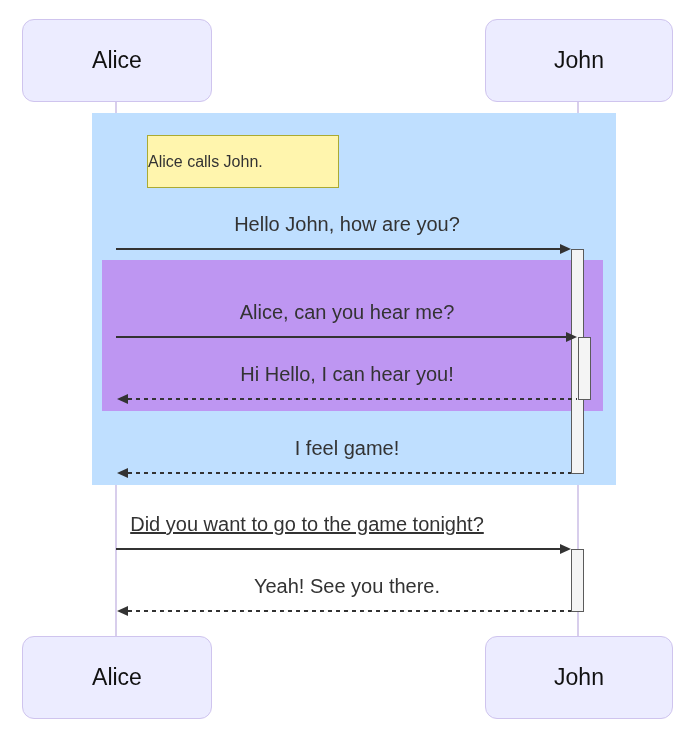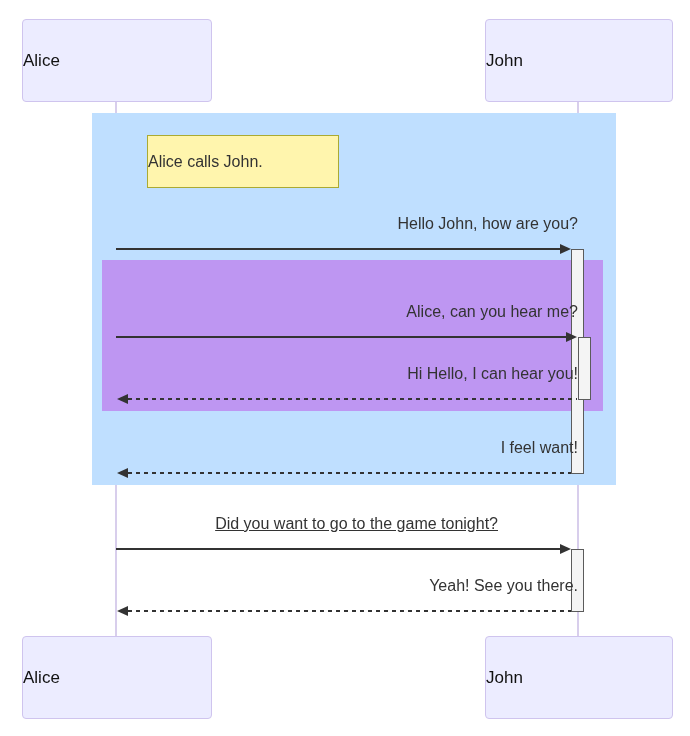--- a/index.html
+++ b/index.html
@@ -13,30 +13,30 @@
   .diagram{
     position:relative; width:690px; height:736px; background:#fff;
     font-family:"Liberation Sans","DejaVu Sans",sans-serif; overflow:hidden;
   }
   .hl-rect{position:absolute;}
   .hl-outer{background:var(--outer-rect);}
   .hl-inner{background:var(--inner-rect);}
   .lifeline{position:absolute; width:2px; background:var(--lifeline);}
   .actor{
     position:absolute; background:var(--actor-fill); border:1px solid var(--actor-border);
-    border-radius:4px; display:flex; align-items:center; 
-    font-size:17px; color:var(--actor-text);
+    border-radius:12px; display:flex; align-items:center; justify-content:center;
+    font-size:23px; color:var(--actor-text);
   }
   .note{
     position:absolute; background:var(--note-fill); border:1px solid var(--note-border);
     display:flex; align-items:center; 
     font-size:16px; color:var(--message);
   }
   .msg-label{
-    position:absolute; text-align:right; font-size:16px; color:var(--message);
+    position:absolute; text-align:center; font-size:20px; color:var(--message);
     height:22px; line-height:22px;
   }
   .line-solid{position:absolute; height:2px; background:var(--message);}
   .line-dashed{
     position:absolute; height:2px;
     background:repeating-linear-gradient(90deg, var(--message) 0 4px, transparent 4px 8px);
   }
   .head-right{
     position:absolute; width:0; height:0;
     border-top:5px solid transparent; border-bottom:5px solid transparent;
@@ -76,21 +76,21 @@
   <div class="head-right" style="left:560px; top:244px;"></div>
 
   <div class="msg-label" style="left:116px; top:301px; width:462px;">Alice, can you hear me?</div>
   <div class="line-solid" style="left:116px; top:336px; width:451px;"></div>
   <div class="head-right" style="left:566px; top:332px;"></div>
 
   <div class="msg-label" style="left:116px; top:363px; width:462px;">Hi Hello, I can hear you!</div>
   <div class="line-dashed" style="left:128px; top:398px; width:449px;"></div>
   <div class="head-left" style="left:117px; top:394px;"></div>
 
-  <div class="msg-label" style="left:116px; top:437px; width:462px;">I feel want!</div>
+  <div class="msg-label" style="left:116px; top:437px; width:462px;">I feel game!</div>
   <div class="line-dashed" style="left:128px; top:472px; width:443px;"></div>
   <div class="head-left" style="left:117px; top:468px;"></div>
 
   <div class="msg-label" style="left:116px; top:513px; width:382px;text-decoration:underline;">Did you want to go to the game tonight?</div>
   <div class="line-solid" style="left:116px; top:548px; width:445px;"></div>
   <div class="head-right" style="left:560px; top:544px;"></div>
 
   <div class="msg-label" style="left:116px; top:575px; width:462px;">Yeah! See you there.</div>
   <div class="line-dashed" style="left:128px; top:610px; width:443px;"></div>
   <div class="head-left" style="left:117px; top:606px;"></div>

